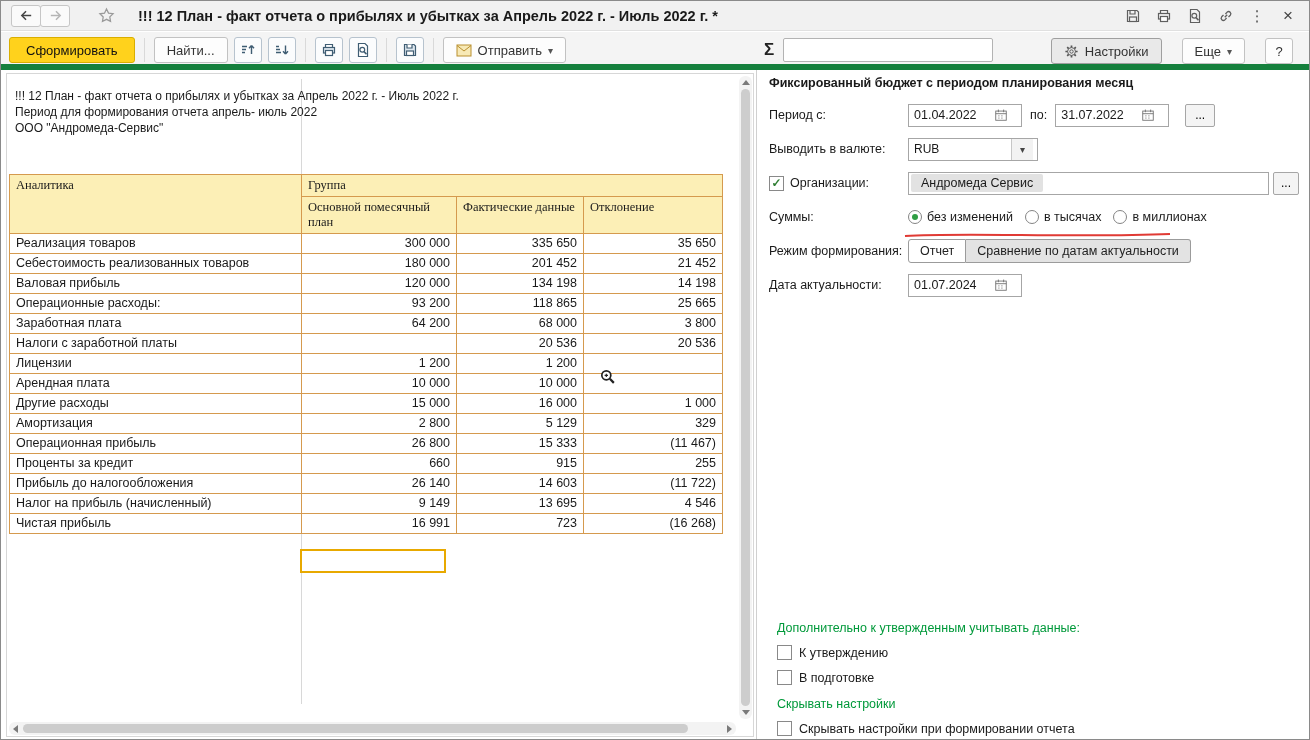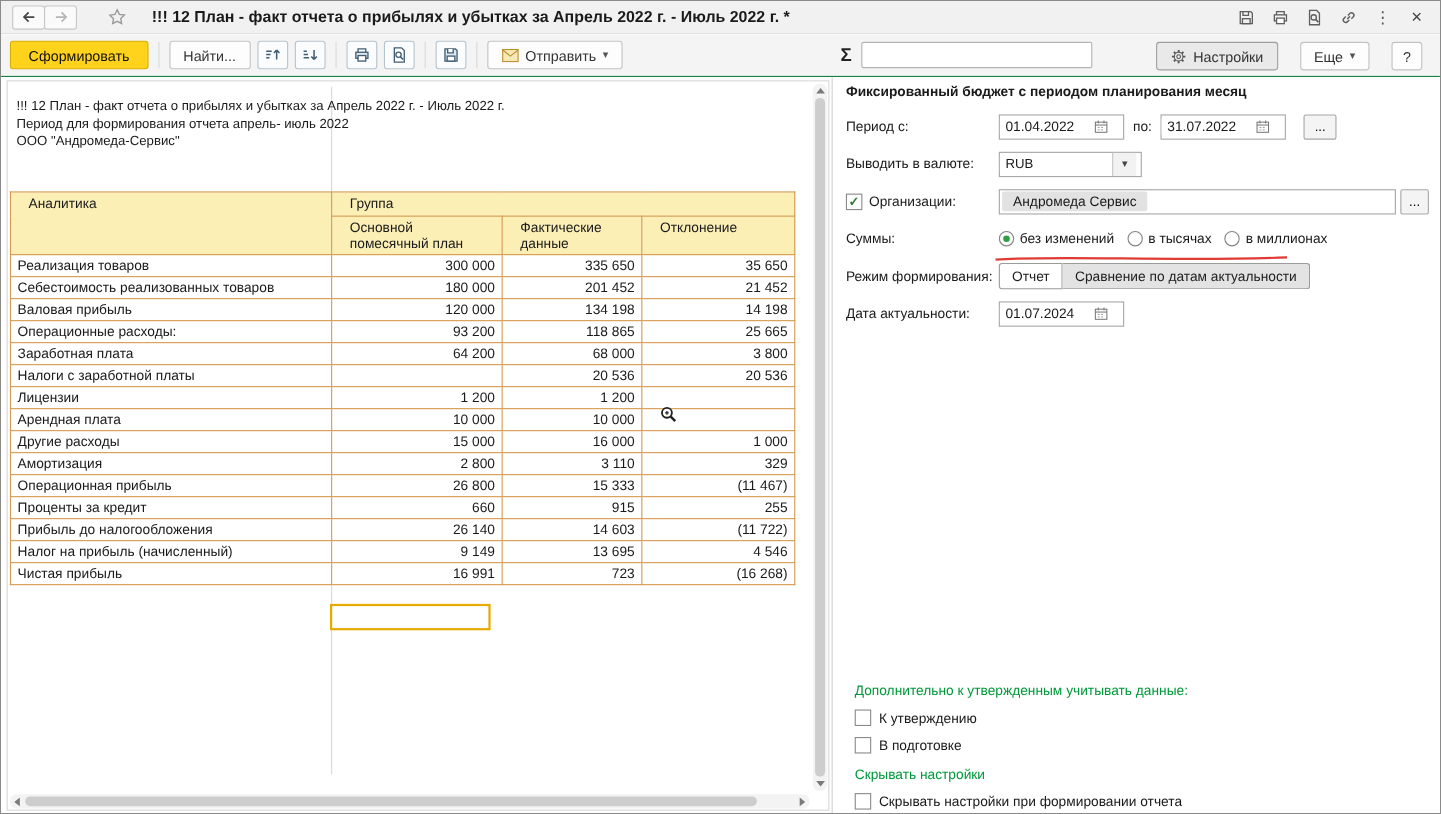--- a/index.html
+++ b/index.html
@@ -11,21 +11,21 @@
   .titlebar { position:absolute; top:0; left:0; right:0; height:30px; background:#f1f1f1; border-bottom:1px solid #e0e0e0; display:flex; align-items:center; padding:0 10px; gap:7px; }
   .nav-btn { width:30px; height:22px; border:1px solid #c6c6c6; background:#fafafa; border-radius:3px; display:flex; align-items:center; justify-content:center; }
   .nav-btn + .nav-btn { margin-left:-1px; }
   .star-btn { width:22px; height:22px; display:flex; align-items:center; justify-content:center; margin-left:18px; background:none; border:none; }
   .win-title { font-weight:bold; font-size:14.5px; margin-left:14px; white-space:nowrap; overflow:hidden; flex:1; }
   .titlebar-icons { display:flex; align-items:center; gap:9px; margin-left:8px; }
   .tb-icon-btn { width:22px; height:22px; border:none; background:none; display:flex; align-items:center; justify-content:center; color:#555; font-size:15px; }
   .close-btn { font-size:17px; color:#444; line-height:1; }
 
   
-  .toolbar { position:absolute; top:31px; left:0; right:0; height:38px; background:#f4f4f4; border-bottom:1px solid #15803d; }
+  .toolbar { position:absolute; top:31px; left:0; right:0; height:38px; background:#f4f4f4; border-bottom:6px solid #15803d; }
   .toolbar-left { position:absolute; left:8px; top:5px; display:flex; align-items:center; gap:6px; }
   .toolbar-mid { position:absolute; left:763px; top:6px; display:flex; align-items:center; gap:9px; }
   .toolbar-right { position:absolute; right:16px; top:6px; display:flex; align-items:center; gap:20px; }
   .btn { height:26px; border:1px solid #c2c2c2; border-radius:3px; background:#fdfdfd; padding:0 12px; font-size:13px; color:#333; display:flex; align-items:center; gap:6px; font-family:inherit; }
   .btn-yellow { background:var(--accent-yellow,#ffd21c); border-color:#d9ae00; color:#111; padding:0 16px; }
   .icon-btn { width:28px; height:26px; border:1px solid #b7c3ce; border-radius:3px; background:#fbfcfd; display:flex; align-items:center; justify-content:center; }
   .sep { width:1px; height:24px; background:#d9d9d9; margin:0 3px; }
   .sum-symbol { font-size:17px; font-weight:bold; color:#222; }
   .toolbar-input { width:210px; height:24px; border:1px solid #b3b3b3; border-radius:2px; background:#fff; padding:0 6px; font-family:inherit; font-size:12.5px; }
   .btn-settings { background:#e9e9e9; border-color:#9f9f9f; }
@@ -35,21 +35,21 @@
   
   .content { position:absolute; top:69px; left:0; right:0; bottom:0; background:#fff; }
   .splitter { position:absolute; left:755px; top:0; bottom:0; width:1px; background:#d0d0d0; }
 
   
   .report-area { position:absolute; left:5px; top:3px; width:748px; height:664px; background:#fff; border:1px solid #d7d7d7; overflow:hidden; }
   .grid-vline { position:absolute; left:294px; top:5px; bottom:32px; width:1px; background:#d8d8d8; z-index:0; }
   .report-header { position:absolute; left:8px; top:14px; font-size:12px; line-height:16px; z-index:1; white-space:nowrap; }
   .report-table { position:absolute; left:2px; top:100px; border-collapse:collapse; font-size:12.5px; z-index:1; background:#fff; }
   .report-table th, .report-table td { border:1px solid var(--table-border,#d59a4e); }
-  .report-table th { background:var(--table-header-bg,#fcefb6); font-weight:normal; text-align:left; vertical-align:top; padding:3px 16px; }
+  .report-table th { background:var(--table-header-bg,#fcefb6); font-weight:normal; text-align:left; vertical-align:top; padding:3px 6px;font-family:Liberation Serif, serif; }
   .th-group-row th { height:22px; }
   .th-sub-row th { height:34px; }
   .report-table td { height:19px; line-height:19px; padding:0 6px; white-space:nowrap; background:#fff; }
   .cell-num { text-align:right; }
   .selected-cell { position:absolute; left:293px; top:475px; width:146px; height:24px; border:2px solid var(--selection-border,#e8a900); background:#fff; z-index:2; }
   .report-cursor { position:absolute; left:592px; top:294px; width:18px; height:18px; z-index:5; }
 
   .vscroll { position:absolute; top:2px; right:1px; bottom:17px; width:13px; background:#f3f3f3; border-radius:6px; }
   .vscroll .thumb { position:absolute; left:2px; right:2px; top:13px; bottom:13px; background:#cdcdcd; border-radius:5px; }
   .hscroll { position:absolute; left:2px; right:17px; bottom:1px; height:13px; background:#f3f3f3; border-radius:6px; }
@@ -348,21 +348,21 @@
             </tr>
             <tr>
               <td class="cell-name">Другие расходы</td>
               <td class="cell-num">15 000</td>
               <td class="cell-num">16 000</td>
               <td class="cell-num">1 000</td>
             </tr>
             <tr>
               <td class="cell-name">Амортизация</td>
               <td class="cell-num">2 800</td>
-              <td class="cell-num">3 110</td>
+              <td class="cell-num">5 129</td>
               <td class="cell-num">329</td>
             </tr>
             <tr>
               <td class="cell-name">Операционная прибыль</td>
               <td class="cell-num">26 800</td>
               <td class="cell-num">15 333</td>
               <td class="cell-num">(11 467)</td>
             </tr>
             <tr>
               <td class="cell-name">Проценты за кредит</td>

